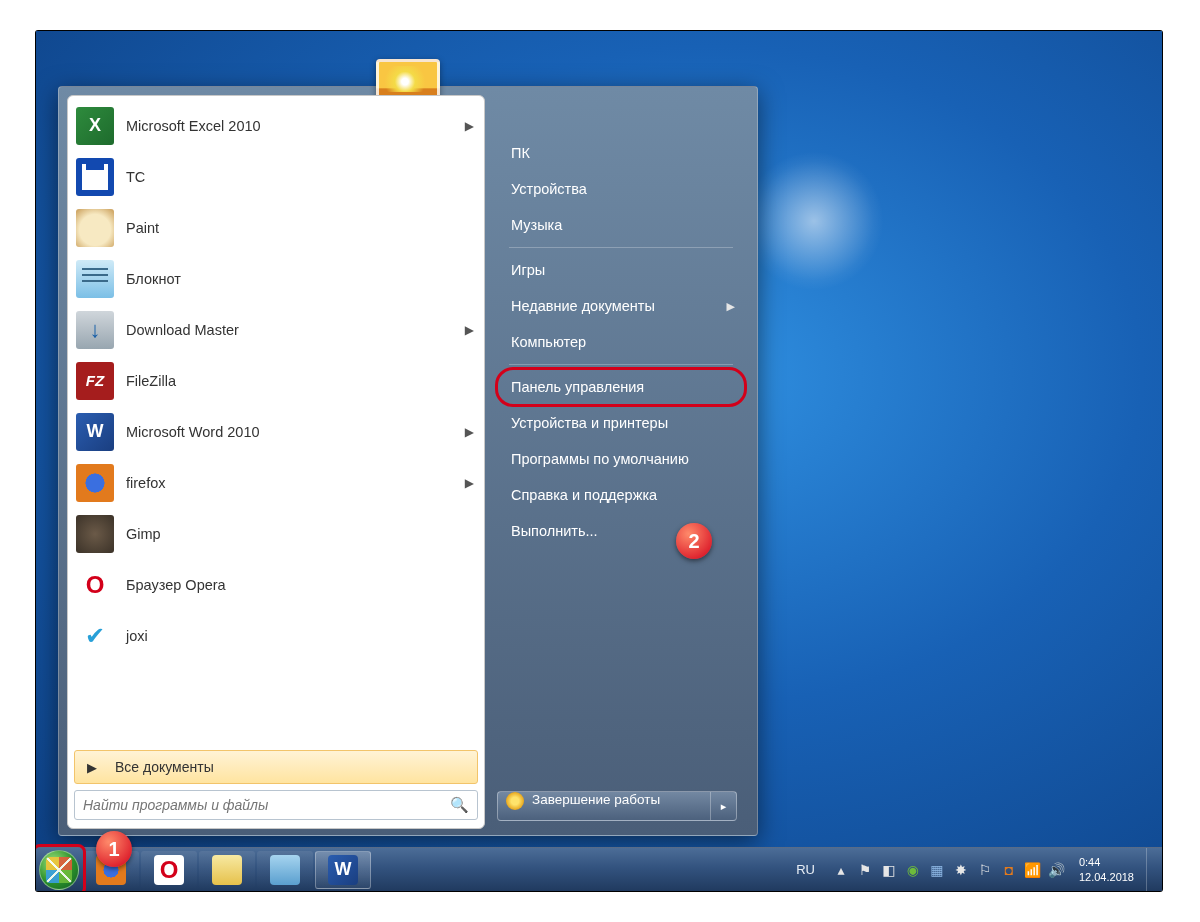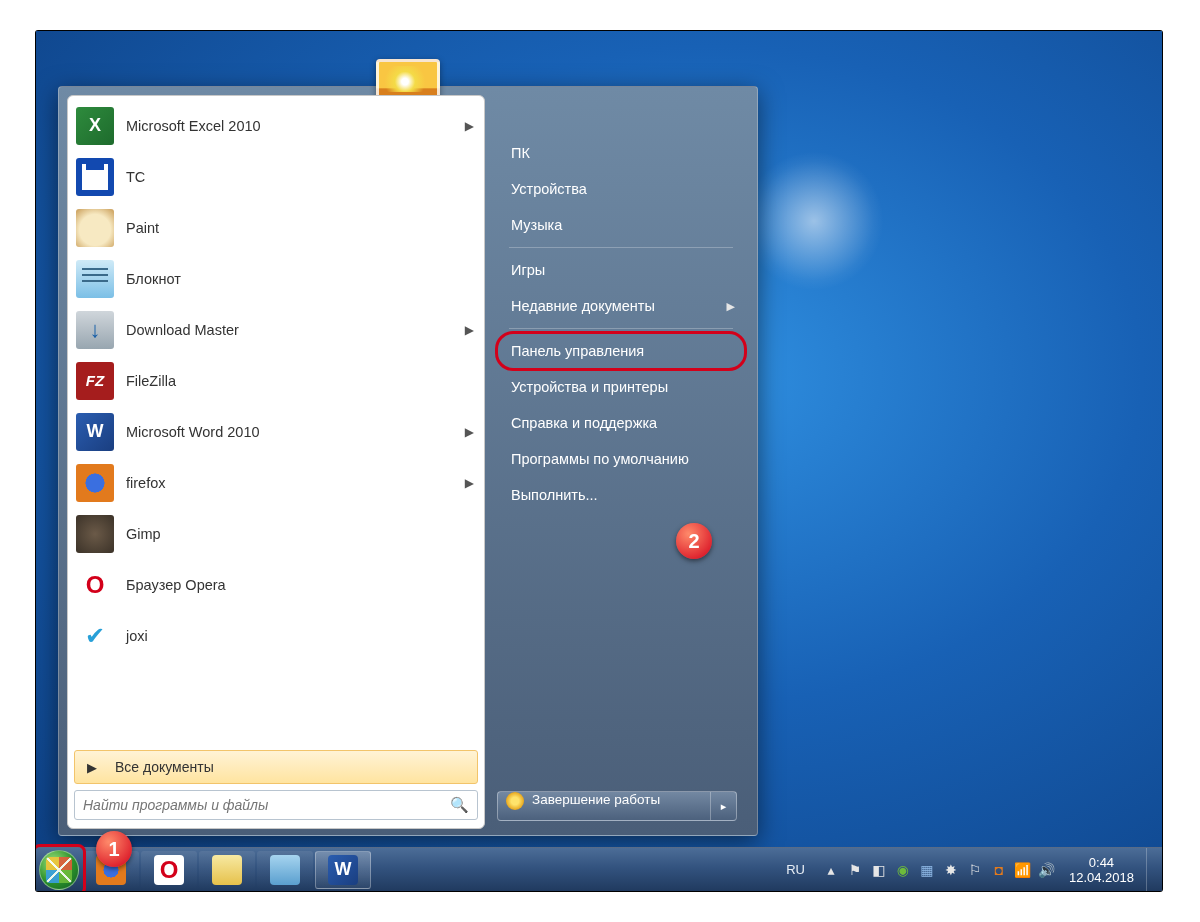--- a/index.html
+++ b/index.html
@@ -39,21 +39,21 @@
  linear-gradient(45deg,transparent 48%,#fff 48% 52%,transparent 52%),
  linear-gradient(-45deg,transparent 48%,#fff 48% 52%,transparent 52%),
  conic-gradient(#e25b3a 0 25%,#6dbb3b 0 50%,#3a9fe2 0 75%,#f2c53a 0);border-radius:4px;opacity:.9}
 .start-hilite{position:absolute;left:-4px;top:-4px;width:54px;height:52px;border:3px solid #d3001a;border-radius:8px}
 .tb-btn{width:56px;height:38px;margin:0 1px;border-radius:3px;display:flex;align-items:center;justify-content:center;background:linear-gradient(rgba(255,255,255,0.08),rgba(255,255,255,0))}
 .tb-btn.active{background:linear-gradient(rgba(255,255,255,0.25),rgba(255,255,255,0.05));border:1px solid rgba(255,255,255,0.3)}
 .tb-ico{width:30px;height:30px;border-radius:4px}
 .tray{margin-left:auto;display:flex;align-items:center;height:100%;padding:16px 6px;color:#fff;font-size:12px}
 .tray .t-ico{width:18px;height:18px;margin:0 3px;display:flex;align-items:center;justify-content:center;font-size:14px;color:#e6e6e6}
 .tray .lang{font-size:13px;margin-right:14px;color:#e8eef5}
-.tray .clock{text-align:center;line-height:15px;margin:0 8px 0 10px;font-size:13px}
+.tray .clock{text-align:left;line-height:15px;margin:0 8px 0 10px;font-size:11px}
 .tray .showdt{width:10px;height:44px;border-left:1px solid rgba(255,255,255,0.25);margin-left:4px}
 .callout{position:absolute;width:36px;height:36px;border-radius:50%;background:radial-gradient(circle at 35% 30%,#ff8a6a,#d3001a);color:#fff;font-weight:bold;font-size:20px;display:flex;align-items:center;justify-content:center;box-shadow:0 2px 5px rgba(0,0,0,0.5);z-index:50}
 
 .i-excel{background:linear-gradient(135deg,#2e8b3d,#1e6b2d);position:relative}
 .i-excel::after{content:"X";position:absolute;inset:0;color:#fff;font-weight:bold;display:flex;align-items:center;justify-content:center;font-size:18px}
 .i-tc{background:#1249b0;position:relative}
 .i-tc::after{content:"";position:absolute;inset:6px;background:#fff}
 .i-tc::before{content:"";position:absolute;left:10px;right:10px;top:6px;height:6px;background:#1249b0;z-index:1}
 .i-paint{background:radial-gradient(circle at 50% 55%,#f7e9c2 55%,#c89b55)}
 .i-note{background:linear-gradient(#cfeaf7,#7bbfe6);position:relative}
@@ -149,25 +149,26 @@
       </div>
     </div>
 
     <div class="right-pane" id="right-pane">
         <div class="r-item"><span>ПК</span></div>
         <div class="r-item"><span>Устройства</span></div>
         <div class="r-item"><span>Музыка</span></div>
         <div class="r-sep"></div>
         <div class="r-item"><span>Игры</span></div>
         <div class="r-item"><span>Недавние документы</span><span class="arr">▶</span></div>
+        <div class="r-item"><span>Компьютер</span></div>
         <div class="r-sep"></div>
         <div class="r-item hilite"><span>Панель управления</span></div>
         <div class="r-item"><span>Устройства и принтеры</span></div>
+        <div class="r-item"><span>Программы по умолчанию</span></div>
         <div class="r-item"><span>Справка и поддержка</span></div>
-        <div class="r-item"><span>Программы по умолчанию</span></div>
         <div class="r-item"><span>Выполнить...</span></div>
       </div>
 
     <div class="shutdown">
       <span class="sh-ico"></span>
       <span class="sh-lbl">Завершение работы</span>
       <span class="sh-arr">▸</span>
     </div>
   </div>
 

